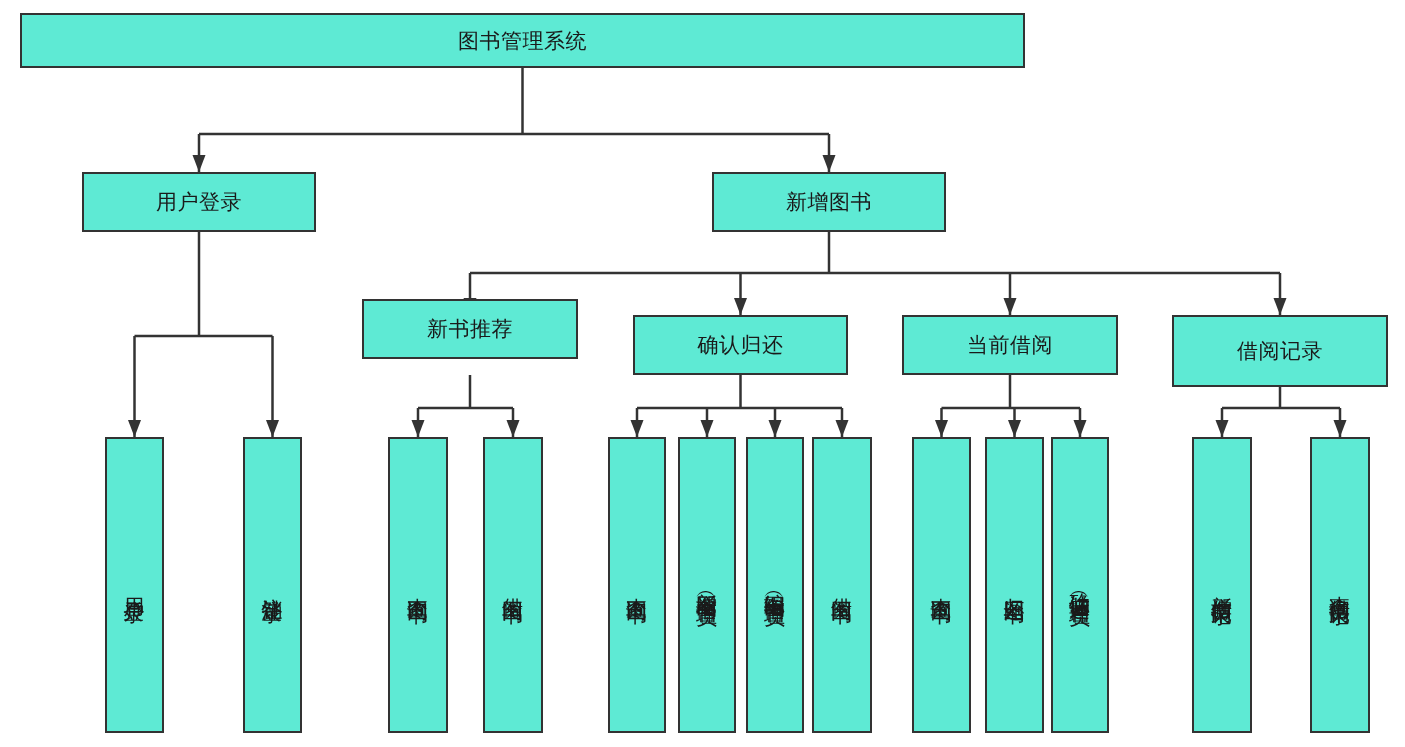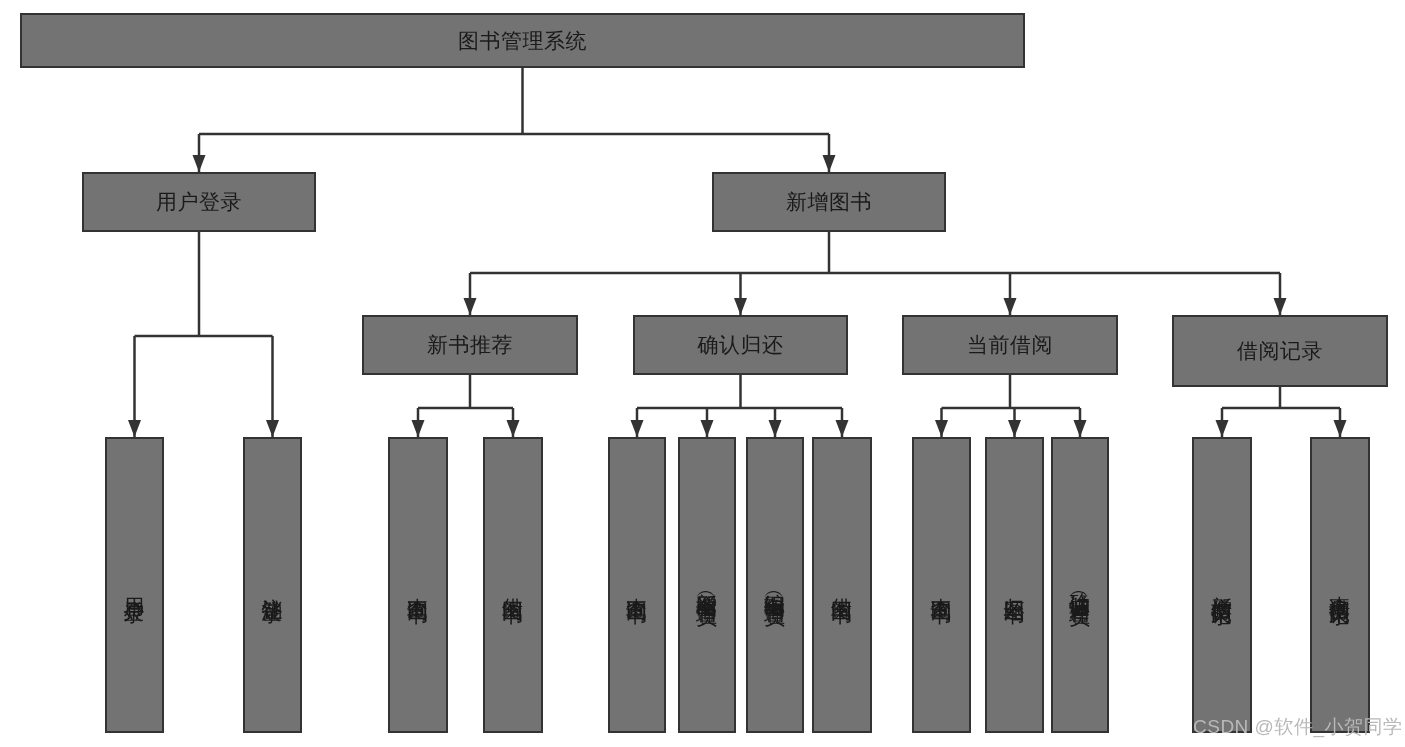--- a/index.html
+++ b/index.html
@@ -20,21 +20,21 @@
   #edges {
     position: absolute;
     left: 0;
     top: 0;
     width: 1405px;
     height: 747px;
   }
   .node {
     position: absolute;
     box-sizing: border-box;
-    background: #737373;
+    background: #5eead4;
     border: 2px solid #333333;
     display: flex;
     align-items: center;
     justify-content: center;
     overflow: hidden;
   }
   .node-label {
     color: #1a1a1a;
     line-height: 1.12;
     text-align: center;
@@ -126,21 +126,21 @@
   <div id="nodes">
       <div class="node horizontal" style="left: 20px; top: 13px; width: 1005px; height: 55px; border-color: rgb(51, 51, 51);">
         <span class="node-label">图书管理系统</span>
       </div>
       <div class="node horizontal" style="left: 82px; top: 172px; width: 234px; height: 60px; border-color: rgb(51, 51, 51);">
         <span class="node-label">用户登录</span>
       </div>
       <div class="node horizontal" style="left: 712px; top: 172px; width: 234px; height: 60px; border-color: rgb(51, 51, 51);">
         <span class="node-label">新增图书</span>
       </div>
-      <div class="node horizontal" style="left: 362px; top: 315px; width: 216px; height: 60px; border-color: rgb(51, 51, 51); align-items: center;">
+      <div class="node horizontal" style="left: 362px; top: 299px; width: 216px; height: 60px; border-color: rgb(51, 51, 51); align-items: center;">
         <span class="node-label">新书推荐</span>
       </div>
       <div class="node horizontal" style="left: 633px; top: 315px; width: 215px; height: 60px; border-color: rgb(51, 51, 51);">
         <span class="node-label">确认归还</span>
       </div>
       <div class="node horizontal" style="left: 902px; top: 315px; width: 216px; height: 60px; border-color: rgb(51, 51, 51);">
         <span class="node-label">当前借阅</span>
       </div>
       <div class="node horizontal" style="left: 1172px; top: 315px; width: 216px; height: 72px; border-color: rgb(51, 51, 51);">
         <span class="node-label">借阅记录</span>
@@ -178,14 +178,13 @@
       <div class="node vertical" style="left: 1051px; top: 437px; width: 58px; height: 296px; border-color: rgb(51, 51, 51);">
         <span class="node-label">确认归还（管理员）</span>
       </div>
       <div class="node vertical" style="left: 1192px; top: 437px; width: 60px; height: 296px; border-color: rgb(51, 51, 51);">
         <span class="node-label">新增借阅记录</span>
       </div>
       <div class="node vertical" style="left: 1310px; top: 437px; width: 60px; height: 296px; border-color: rgb(51, 51, 51);">
         <span class="node-label">查询借阅记录</span>
       </div>
     </div>
-  <div class="watermark" style="left: 1193px; top: 714px; color: rgb(185, 185, 185);">CSDN @软件_小贺同学</div>
 </div>
 
 </body></html>

